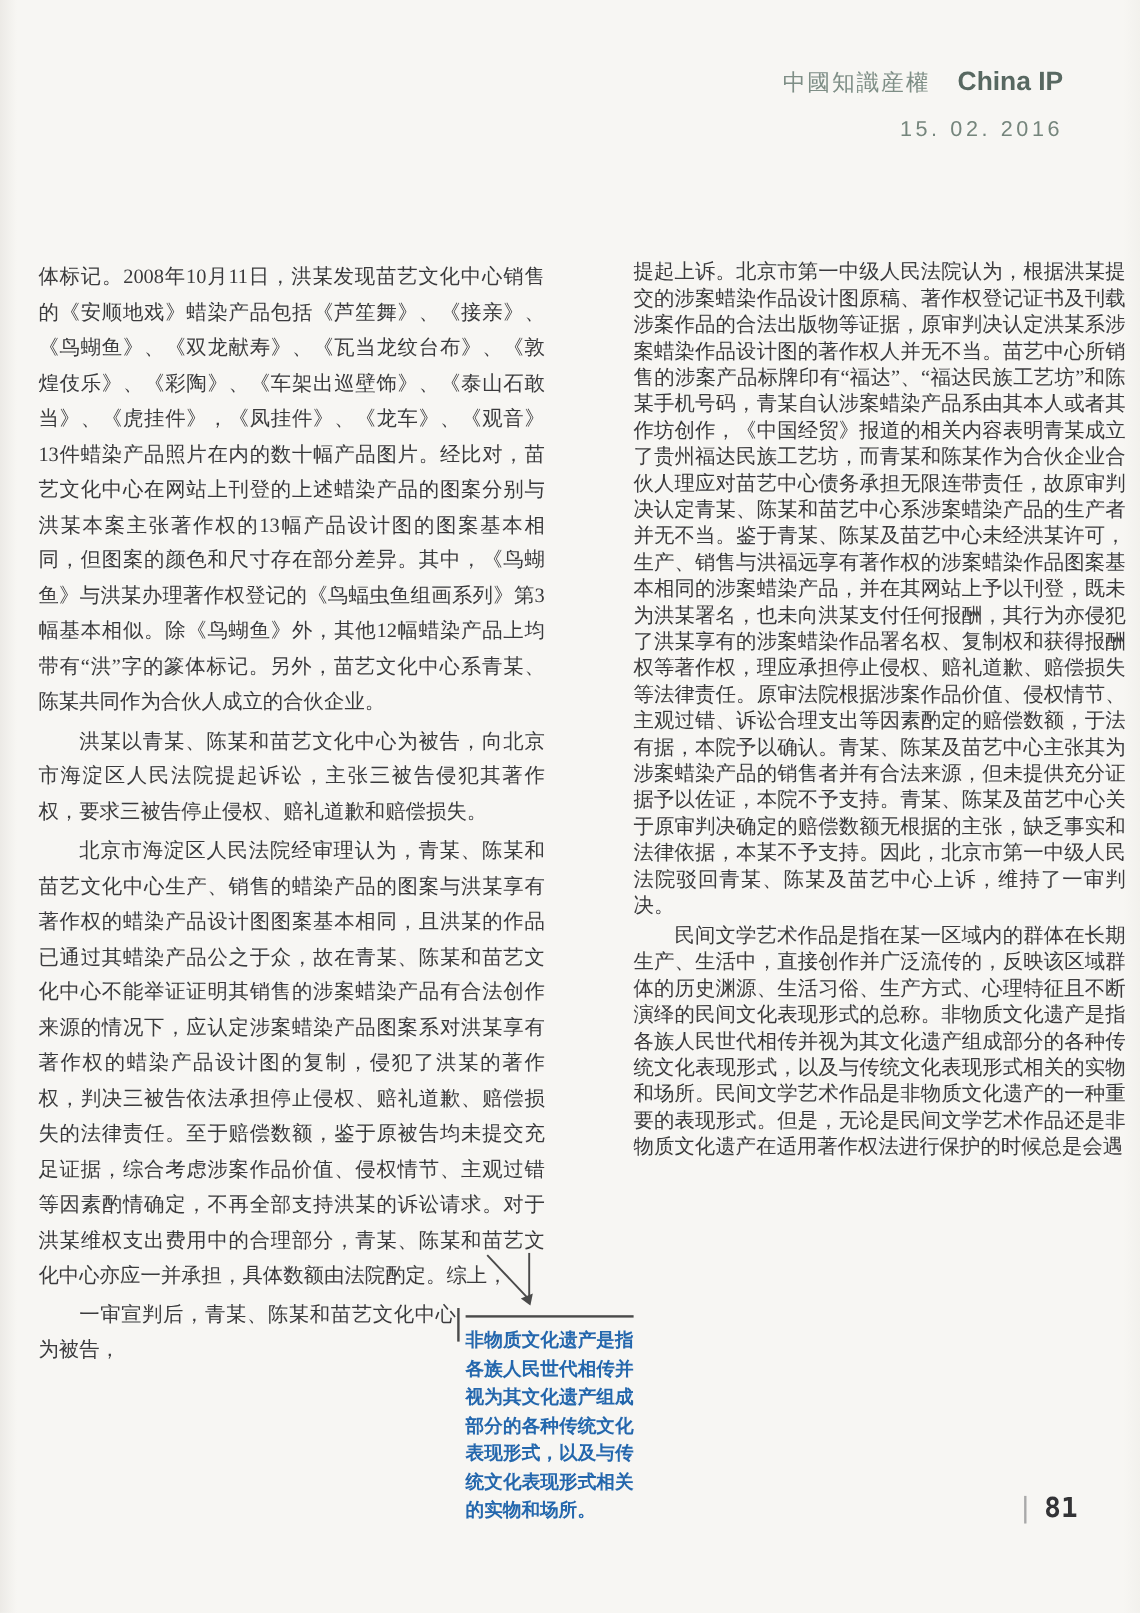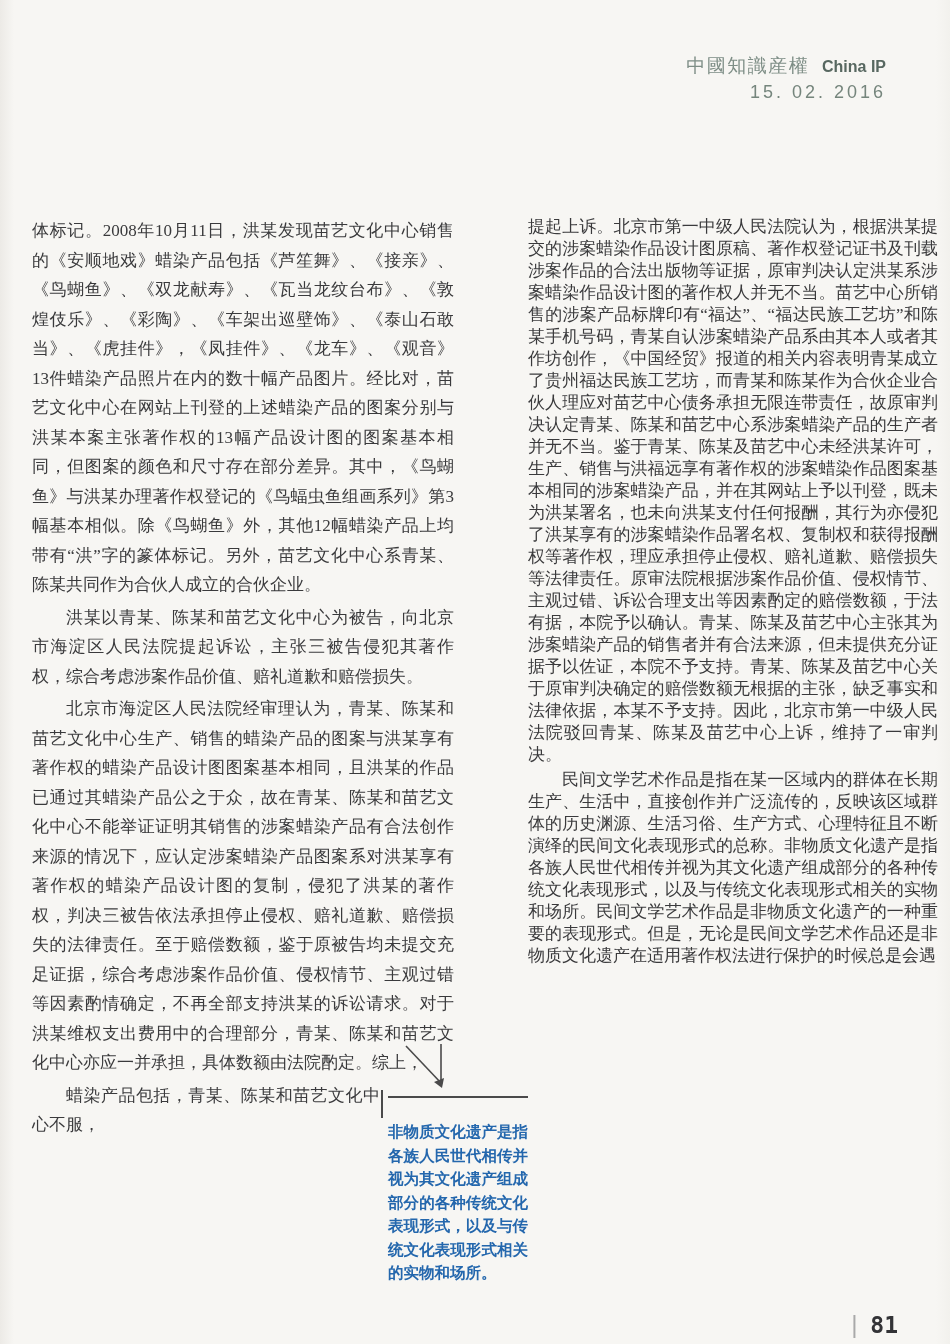--- a/index.html
+++ b/index.html
@@ -20,28 +20,28 @@
     position:absolute; top:54px; right:64px;
     text-align:right;
     line-height:1.25;
   }
   .header .title-line { font-size:19px; }
   .header .zh {
     color:#7e8e86; letter-spacing:1.5px;
     font-family:Liberation Serif, serif;
   }
   .header .en {
-    color:#586861; font-weight:bold; font-size:16px;
+    color:#586861; font-weight:bold; font-size:22px;
     font-family:"Liberation Sans","DejaVu Sans",sans-serif;
-    margin-left:8px;
+    margin-left:18px;
   }
   .header .date {
     font-size:18px; color:#75857c; letter-spacing:3px;
     font-family:"Liberation Sans","DejaVu Sans",sans-serif;
-    margin-top:3px;
+    margin-top:14px;
   }
   
   .col { text-align:justify; font-size:17px; line-height:29.5px;margin-top:33px; }
   .col p { margin:0; }
   .col p.indent { text-indent:2em; margin-top:3px; }
   .col-left {
     position:absolute; left:32px; top:183px; width:422px;
   }
   .col-left .narrow { width:348px; }
   .col-right {
@@ -61,28 +61,28 @@
   .pq-rule {
     position:relative;
     border:none; border-top:2px solid #4a4a4a;
     margin:4px 0 0 0;
   }
   .pq-tick {
     position:absolute; left:-7px; top:-9px;
     width:2px; height:28px; background:#4a4a4a;
   }
   .pq-text {
-    margin-top:24px;
-    font-family:Liberation Mono, monospace;
+    margin-top:8px;
+    font-family:Liberation Serif, serif;
     font-weight:bold; font-size:15.5px; line-height:23.5px;
     color:#2467ad; text-align:justify;
   }
   
   .page-number {
-    position:absolute; top:1312px; right:52px;
+    position:absolute; top:1244px; right:52px;
     font-family:"DejaVu Sans Mono","Liberation Mono",monospace;
     font-size:23px; font-weight:bold; color:#333336;
   }
   .page-number .divider {
     font-weight:normal; color:#a9a9a9; margin-right:9px;
   }
 </style>
 </head>
 <body>
 
@@ -91,23 +91,23 @@
   <div class="header">
     <div class="title-line">
       <span class="zh">中國知識産權</span>
       <span class="en">China IP</span>
     </div>
     <div class="date">15. 02. 2016</div>
   </div>
 
   <div class="col col-left">
     <p>体标记。2008年10月11日，洪某发现苗艺文化中心销售的《安顺地戏》蜡染产品包括《芦笙舞》、《接亲》、《鸟蝴鱼》、《双龙献寿》、《瓦当龙纹台布》、《敦煌伎乐》、《彩陶》、《车架出巡壁饰》、《泰山石敢当》、《虎挂件》，《凤挂件》、《龙车》、《观音》13件蜡染产品照片在内的数十幅产品图片。经比对，苗艺文化中心在网站上刊登的上述蜡染产品的图案分别与洪某本案主张著作权的13幅产品设计图的图案基本相同，但图案的颜色和尺寸存在部分差异。其中，《鸟蝴鱼》与洪某办理著作权登记的《鸟蝠虫鱼组画系列》第3幅基本相似。除《鸟蝴鱼》外，其他12幅蜡染产品上均带有“洪”字的篆体标记。另外，苗艺文化中心系青某、陈某共同作为合伙人成立的合伙企业。</p>
-    <p class="indent">洪某以青某、陈某和苗艺文化中心为被告，向北京市海淀区人民法院提起诉讼，主张三被告侵犯其著作权，综合考虑涉案作品价值、赔礼道歉和赔偿损失。</p>
+    <p class="indent">洪某以青某、陈某和苗艺文化中心为被告，向北京市海淀区人民法院提起诉讼，主张三被告侵犯其著作权，要求三被告停止侵权、赔礼道歉和赔偿损失。</p>
     <p class="indent">北京市海淀区人民法院经审理认为，青某、陈某和苗艺文化中心生产、销售的蜡染产品的图案与洪某享有著作权的蜡染产品设计图图案基本相同，且洪某的作品已通过其蜡染产品公之于众，故在青某、陈某和苗艺文化中心不能举证证明其销售的涉案蜡染产品有合法创作来源的情况下，应认定涉案蜡染产品图案系对洪某享有著作权的蜡染产品设计图的复制，侵犯了洪某的著作权，判决三被告依法承担停止侵权、赔礼道歉、赔偿损失的法律责任。至于赔偿数额，鉴于原被告均未提交充足证据，综合考虑涉案作品价值、侵权情节、主观过错等因素酌情确定，不再全部支持洪某的诉讼请求。对于洪某维权支出费用中的合理部分，青某、陈某和苗艺文化中心亦应一并承担，具体数额由法院酌定。综上，</p>
-    <p class="narrow indent">蜡染产品包括，青某、陈某和苗艺文化中心不服，</p>
+    <p class="narrow indent">一审宣判后，青某、陈某和苗艺文化中心为被告，</p>
   </div>
 
   <div class="pull-quote">
     <svg class="pq-arrow" width="52" height="48" viewBox="0 0 52 48">
       <line x1="10" y1="2" x2="46" y2="40" stroke="#4a4a4a" stroke-width="1.6"></line>
       <line x1="45" y1="0" x2="45" y2="42" stroke="#4a4a4a" stroke-width="1.6"></line>
       <polygon points="46,44 38,38 48,34" fill="#4a4a4a"></polygon>
     </svg>
     <hr class="pq-rule">
     <span class="pq-tick" style="position:absolute; left:-7px; top:48px;"></span>

